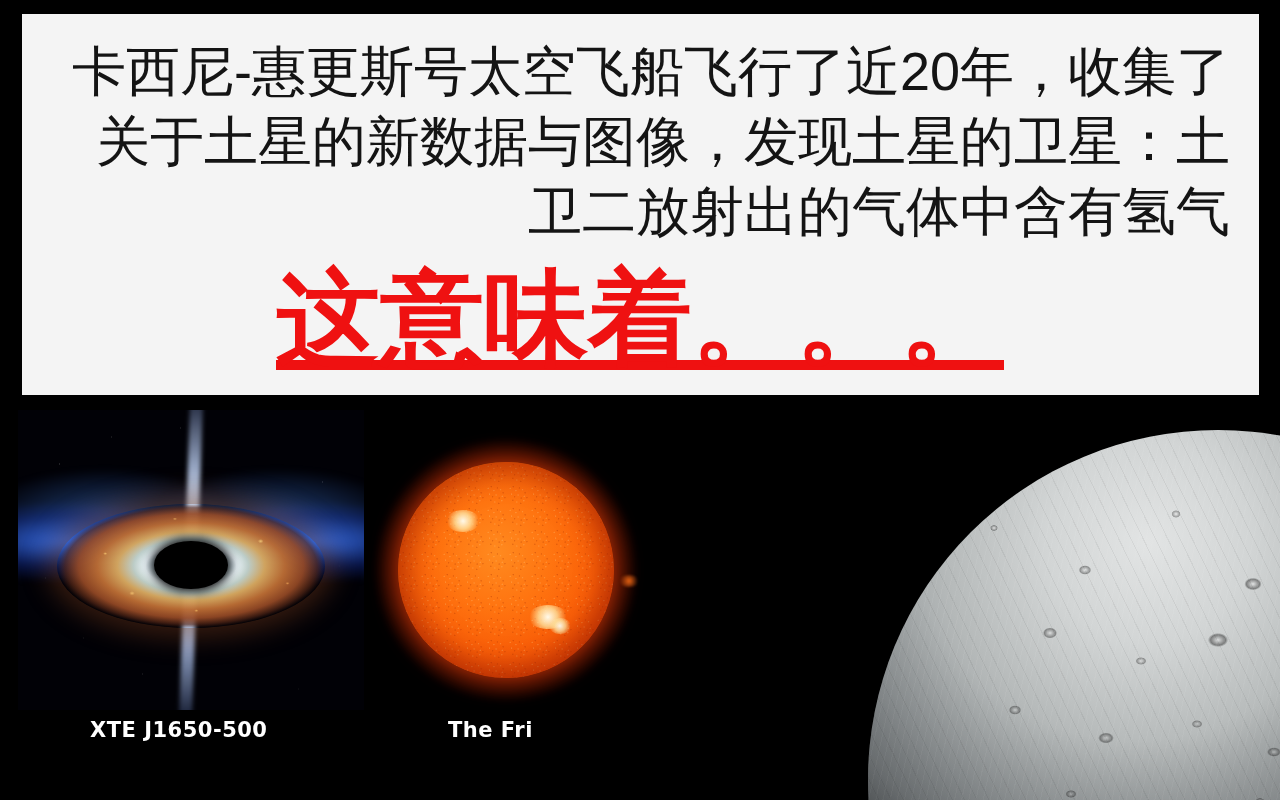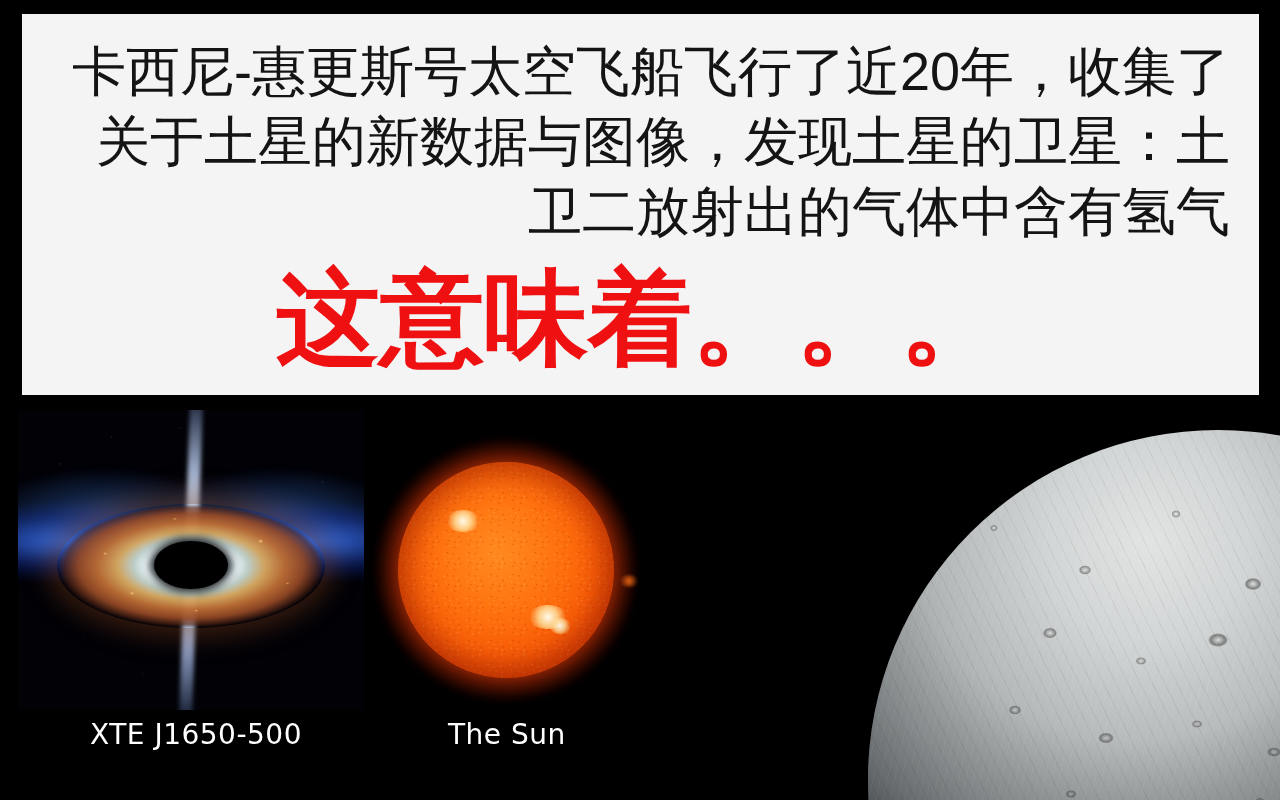--- a/index.html
+++ b/index.html
@@ -47,20 +47,21 @@
     position: absolute;
     left: 276px;
     top: 263px;
     color: #ef1111;
     font-family: "Liberation Sans", "DejaVu Sans", sans-serif;
     font-size: 104px;
     font-weight: 700;
     line-height: 110px;
     white-space: nowrap;
     letter-spacing: 0px;
+    text-decoration: underline;
   }
 
   
   #photo-strip {
     position: absolute;
     left: 0;
     top: 396px;
     width: 1280px;
     height: 404px;
     background: #000000;
@@ -314,22 +315,22 @@
       rgba(0,0,0,0) 0%, rgba(0,0,0,0) 30%,
       rgba(0,0,0,.18) 48%, rgba(0,0,0,.55) 64%,
       rgba(0,0,0,.85) 76%, rgba(0,0,0,.98) 88%);
   }
 
   
   .photo-caption {
     position: absolute;
     color: #ffffff;
     font-family: "DejaVu Sans", "Liberation Sans", sans-serif;
-    font-size: 28px;
-    font-weight: 400;
+    font-size: 21px;
+    font-weight: 700;
     letter-spacing: .5px;
     white-space: nowrap;
     text-shadow: 0 0 4px rgba(0,0,0,.9);
   }
   #caption-blackhole { left: 90px; top: 322px; }
   #caption-sun       { left: 448px; top: 322px; }
 </style>
 </head>
 <body>
 
@@ -367,16 +368,16 @@
 
     <div class="moon-wrap">
       <div class="moon-body">
         <div class="moon-terrain"></div>
         <div class="moon-grooves"></div>
         <div class="moon-terminator"></div>
       </div>
     </div>
 
     <div class="photo-caption" id="caption-blackhole">XTE J1650-500</div>
-    <div class="photo-caption" id="caption-sun">The Sun</div>
+    <div class="photo-caption" id="caption-sun">The Fri</div>
   </div>
 
 </div>
 
 </body></html>

